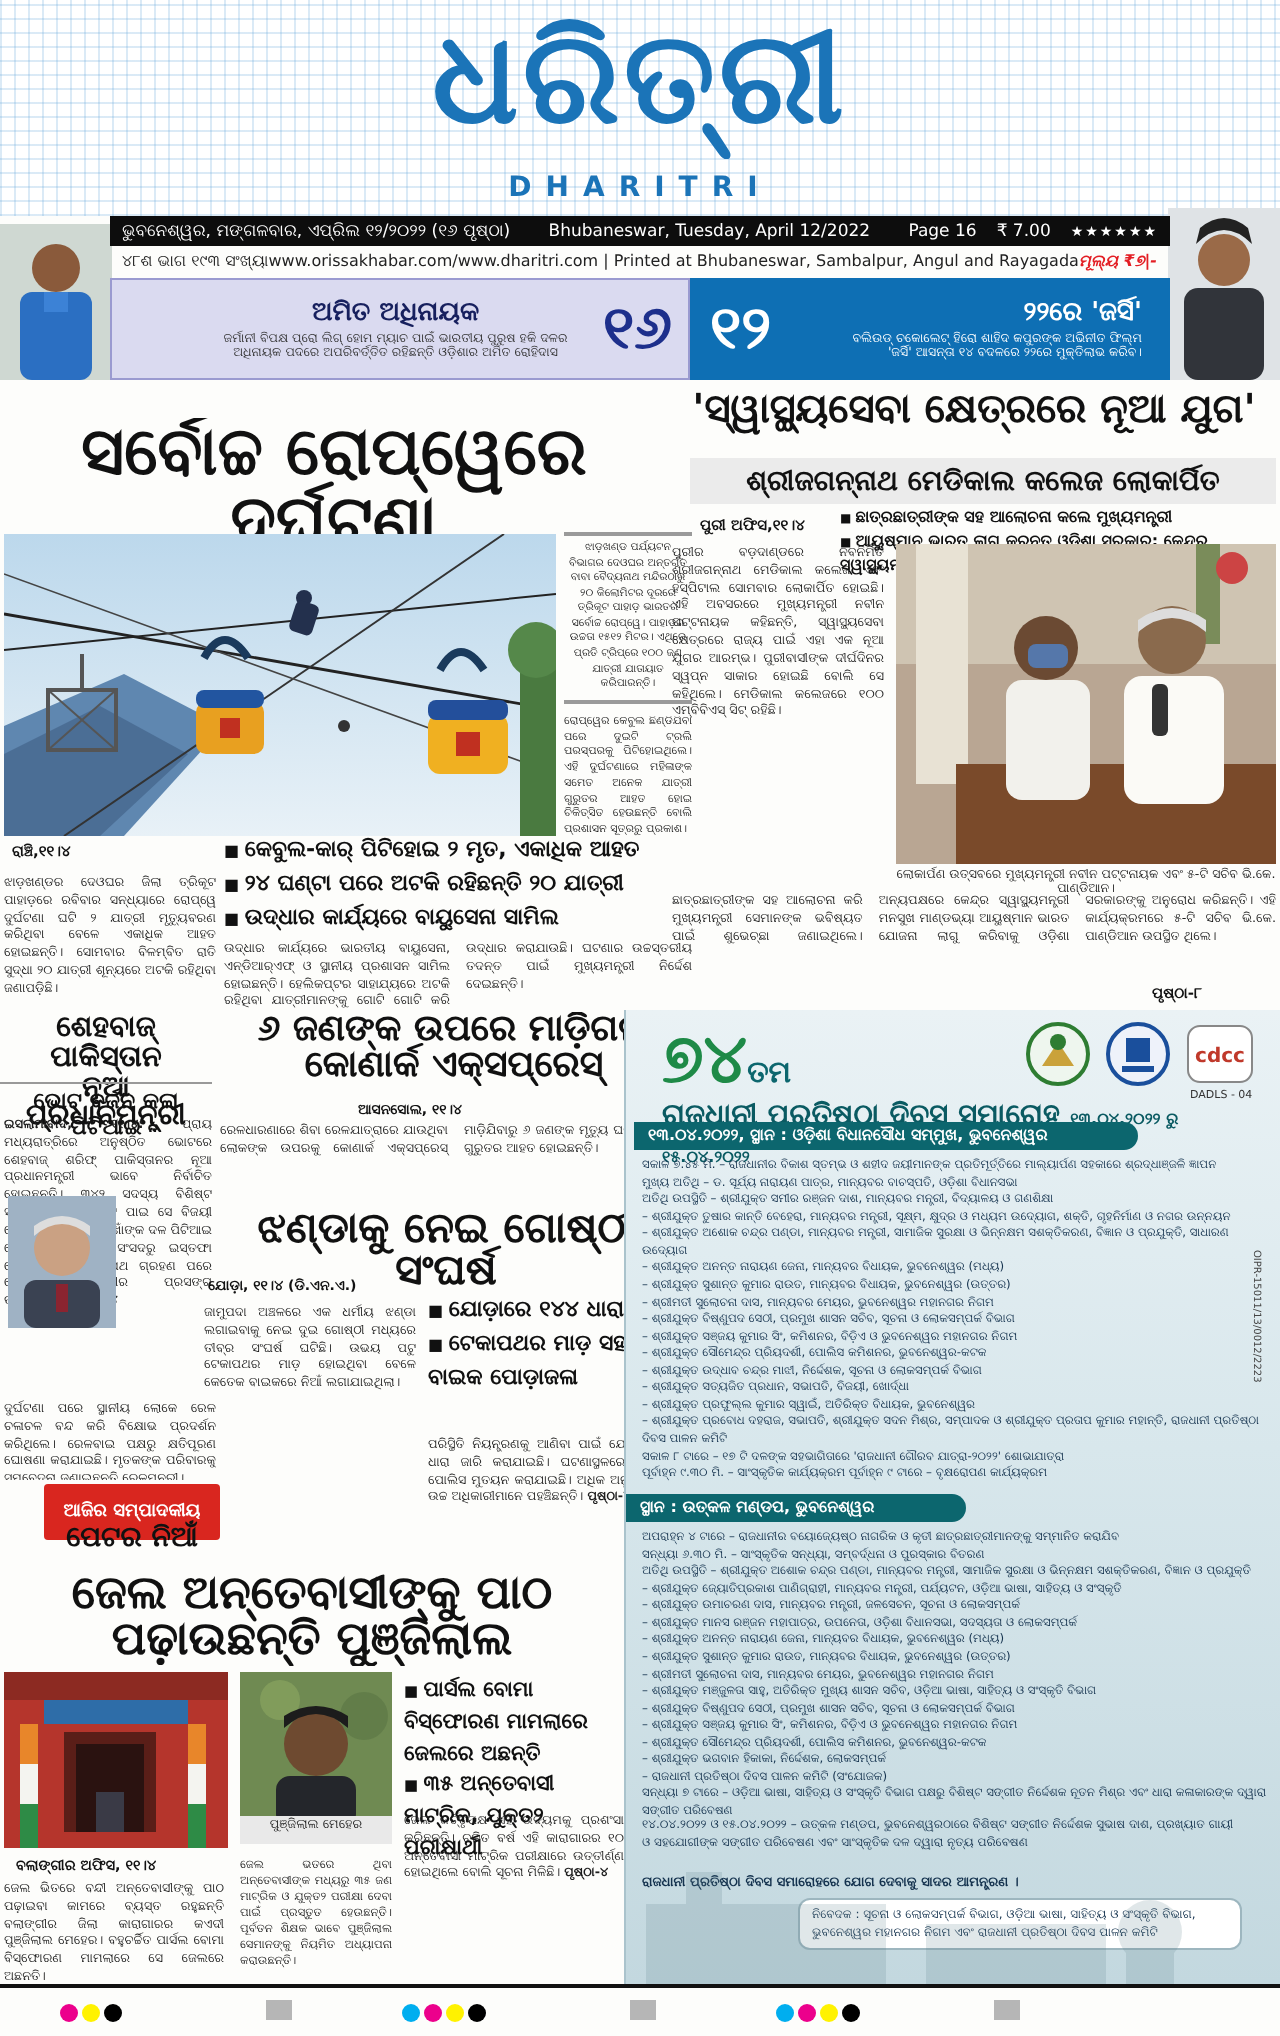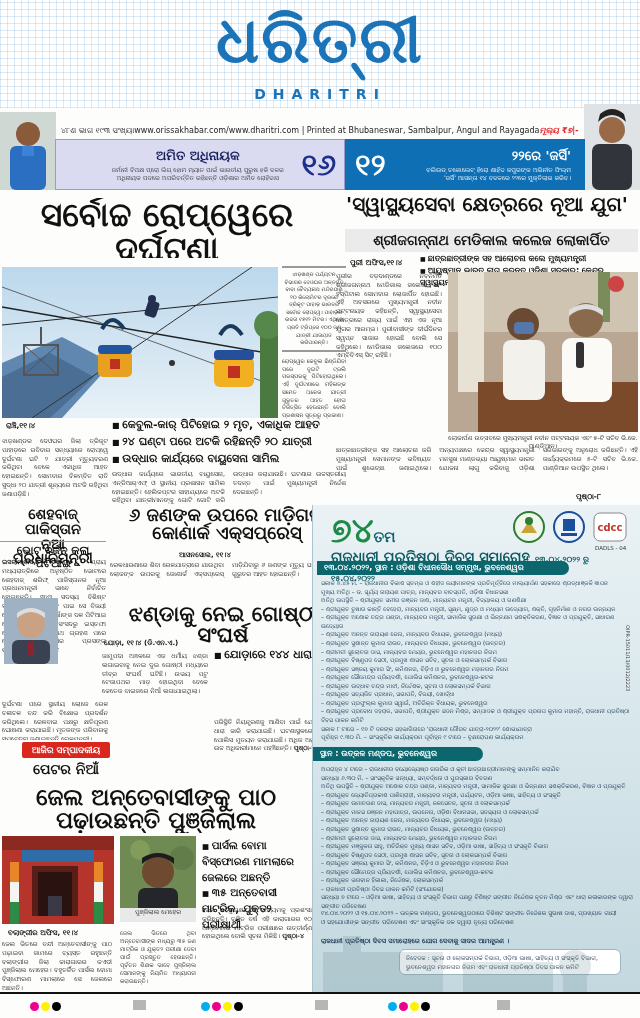--- a/index.html
+++ b/index.html
@@ -66,20 +66,31 @@
   </div>
   <div class="abs" style="left:584px;top:104px;width:56px;height:86px;">
     <svg width="56" height="86">
         <rect width="56" height="86" fill="#dfe3e6"></rect>
         <circle cx="28" cy="26" r="13" fill="#9a6a48"></circle>
         <path d="M14 18 q14 -14 28 0 l-2 -8 q-12 -10 -24 0 z" fill="#222"></path>
         <rect x="8" y="40" width="40" height="46" rx="7" fill="#31343a"></rect>
       </svg>
   </div>
 
+  <div class="abs datebar" style="left:55px;top:108px;width:530px;height:15px;padding:0 6px;">
+    <span>ଭୁବନେଶ୍ୱର, ମଙ୍ଗଳବାର, ଏପ୍ରିଲ ୧୨/୨୦୨୨ (୧୬ ପୃଷ୍ଠା)</span>
+    <span class="sp"></span>
+    <span>Bhubaneswar, Tuesday, April 12/2022</span>
+    <span class="sp"></span>
+    <span>Page 16</span>
+    <span style="width:10px"></span>
+    <span>₹ 7.00</span>
+    <span style="width:10px"></span>
+    <span class="stars">★★★★★★</span>
+  </div>
   <div class="abs subline" style="left:55px;top:123px;width:530px;height:15px;padding:0 6px;">
     <span>୪୮ଶ ଭାଗ ୧୯୩ ସଂଖ୍ୟା</span>
     <span class="sp"></span>
     <span>www.orissakhabar.com/www.dharitri.com | Printed at Bhubaneswar, Sambalpur, Angul and Rayagada</span>
     <span class="sp"></span>
     <span class="price-red">ମୂଲ୍ୟ ₹୭|-</span>
   </div>
 
   <div class="abs promo-left" style="left:55px;top:139px;width:290px;height:51px;padding:0 8px;">
     <div style="flex:1;padding-left:30px;text-align:center;">
@@ -91,21 +102,21 @@
   </div>
   <div class="abs promo-right" style="left:345px;top:139px;width:240px;height:51px;padding:0 10px;">
     <div class="promo-num">୧୨</div>
     <div style="flex:1;text-align:right;padding-right:4px;">
       <div style="font-size:13px;font-weight:bold;">୨୨ରେ 'ଜର୍ସି'</div>
       <div style="font-size:6.3px;margin-top:2px;">ବଲିଉଡ୍ ଚକୋଲେଟ୍ ହିରୋ ଶାହିଦ କପୁରଙ୍କ ଅଭିନୀତ ଫିଲ୍ମ</div>
       <div style="font-size:6.3px;">'ଜର୍ସି' ଆସନ୍ତା ୧୪ ବଦଳରେ ୨୨ରେ ମୁକ୍ତିଲାଭ କରିବ।</div>
     </div>
   </div>
 
-  <div class="abs headline" style="left:2px;top:198px;width:330px;height:60px;font-size:33px;text-align:center;">ସର୍ବୋଚ୍ଚ ରୋପ୍‌ୱେରେ ଦୁର୍ଘଟଣା</div>
+  <div class="abs headline" style="left:2px;top:209px;width:330px;height:60px;font-size:33px;text-align:center;">ସର୍ବୋଚ୍ଚ ରୋପ୍‌ୱେରେ ଦୁର୍ଘଟଣା</div>
 
   <div class="abs headline" style="left:336px;top:194px;width:302px;height:32px;font-size:20px;text-align:center;">'ସ୍ୱାସ୍ଥ୍ୟସେବା କ୍ଷେତ୍ରରେ ନୂଆ ଯୁଗ'</div>
   <div class="abs" style="left:345px;top:229px;width:293px;height:23px;background:#ebebeb;display:flex;align-items:center;justify-content:center;font-size:14px;font-weight:bold;">ଶ୍ରୀଜଗନ୍ନାଥ ମେଡିକାଲ କଲେଜ ଲୋକାର୍ପିତ</div>
 
   <div class="abs dl" style="left:350px;top:258px;width:70px;">ପୁରୀ ଅଫିସ,୧୧।୪</div>
   <div class="abs bullets8" style="left:420px;top:253px;width:218px;">
       <div>ଛାତ୍ରଛାତ୍ରୀଙ୍କ ସହ ଆଲୋଚନା କଲେ ମୁଖ୍ୟମନ୍ତ୍ରୀ</div>
       <div>ଆୟୁଷ୍ମାନ ଭାରତ ଲାଗୁ କରନ୍ତୁ ଓଡ଼ିଶା ସରକାର: କେନ୍ଦ୍ର ସ୍ୱାସ୍ଥ୍ୟମନ୍ତ୍ରୀ</div>
     </div>
 
@@ -207,28 +218,29 @@
   </div>
 
   <div class="abs headline" style="left:108px;top:506px;width:238px;font-size:18px;text-align:center;">୬ ଜଣଙ୍କ ଉପରେ ମାଡ଼ିଗଲା କୋଣାର୍କ ଏକ୍ସପ୍ରେସ୍</div>
   <div class="abs dl" style="left:150px;top:551px;width:110px;font-size:7px;text-align:center;">ଆସନସୋଲ, ୧୧।୪</div>
   <div class="abs body-txt" style="left:110px;top:561px;width:236px;height:40px;column-count:2;column-gap:8px;">ରେଳଧାରଣାରେ ଶିବା ରେଳଯାତ୍ରାରେ ଯାଉଥିବା ଲୋକଙ୍କ ଉପରକୁ କୋଣାର୍କ ଏକ୍ସପ୍ରେସ୍ ମାଡ଼ିଯିବାରୁ ୬ ଜଣଙ୍କ ମୃତ୍ୟୁ ଘଟିଛି। ଅନେକେ ଗୁରୁତର ଆହତ ହୋଇଛନ୍ତି।</div>
 
   <div class="abs headline" style="left:100px;top:604px;width:246px;font-size:21px;text-align:center;">ଝଣ୍ଡାକୁ ନେଇ ଗୋଷ୍ଠୀ ସଂଘର୍ଷ</div>
   <div class="abs dl" style="left:104px;top:639px;font-size:7px;">ଯୋଡ଼ା, ୧୧।୪ (ଡି.ଏନ.ଏ.)</div>
   <div class="abs bullets11" style="left:214px;top:646px;width:130px;">
       <div>ଯୋଡ଼ାରେ ୧୪୪ ଧାରା ଜାରି</div>
+      <div>ଟେକାପଥର ମାଡ଼ ସହ ବାଇକ ପୋଡ଼ାଜଳା</div>
     </div>
   <div class="abs body-txt" style="left:102px;top:652px;width:106px;height:112px;">ଜାମୁପଦା ଅଞ୍ଚଳରେ ଏକ ଧର୍ମୀୟ ଝଣ୍ଡା ଲଗାଇବାକୁ ନେଇ ଦୁଇ ଗୋଷ୍ଠୀ ମଧ୍ୟରେ ତୀବ୍ର ସଂଘର୍ଷ ଘଟିଛି। ଉଭୟ ପଟୁ ଟେକାପଥର ମାଡ଼ ହୋଇଥିବା ବେଳେ କେତେକ ବାଇକରେ ନିଆଁ ଲଗାଯାଇଥିଲା।</div>
   <div class="abs body-txt" style="left:214px;top:718px;width:130px;height:48px;">
     <span>ପରିସ୍ଥିତି ନିୟନ୍ତ୍ରଣକୁ ଆଣିବା ପାଇଁ ଯୋଡ଼ାରେ ୧୪୪ ଧାରା ଜାରି କରାଯାଇଛି। ଘଟଣାସ୍ଥଳରେ ପର୍ଯ୍ୟାପ୍ତ ପୋଲିସ ମୁତୟନ କରାଯାଇଛି। ଅଧିକ ଅନୁଧ୍ୟାନ ପାଇଁ ଉଚ୍ଚ ଅଧିକାରୀମାନେ ପହଞ୍ଚିଛନ୍ତି।</span>
     <span class="jump">ପୃଷ୍ଠା-୪</span>
   </div>
 
-  <div class="abs ed-box" style="left:22px;top:742px;width:88px;height:16px;">ଆଜିର ସମ୍ପାଦକୀୟ</div>
+  <div class="abs ed-box" style="left:22px;top:742px;width:88px;height:28px;">ଆଜିର ସମ୍ପାଦକୀୟ</div>
   <div class="abs" style="left:10px;top:761px;width:112px;font-size:14px;font-weight:bold;text-align:center;">ପେଟର ନିଆଁ</div>
   <div class="abs body-txt" style="left:2px;top:700px;width:106px;height:40px;">ଦୁର୍ଘଟଣା ପରେ ସ୍ଥାନୀୟ ଲୋକେ ରେଳ ଚଳାଚଳ ବନ୍ଦ କରି ବିକ୍ଷୋଭ ପ୍ରଦର୍ଶନ କରିଥିଲେ। ରେଳବାଇ ପକ୍ଷରୁ କ୍ଷତିପୂରଣ ଘୋଷଣା କରାଯାଇଛି। ମୃତକଙ୍କ ପରିବାରକୁ ସମବେଦନା ଜଣାଇଛନ୍ତି ରେଳମନ୍ତ୍ରୀ।</div>
 
   <div class="abs headline" style="left:0;top:786px;width:312px;font-size:23px;text-align:center;">ଜେଲ ଅନ୍ତେବାସୀଙ୍କୁ ପାଠ ପଢ଼ାଉଛନ୍ତି ପୁଞ୍ଜିଲାଲ</div>
 
   <div class="abs" style="left:2px;top:836px;width:112px;height:88px;">
     <svg width="112" height="88">
         <rect width="112" height="88" fill="#b5352c"></rect>
         <rect x="0" y="0" width="112" height="14" fill="#8c2a22"></rect>
         <rect x="20" y="14" width="72" height="12" fill="#2e6da8"></rect>

